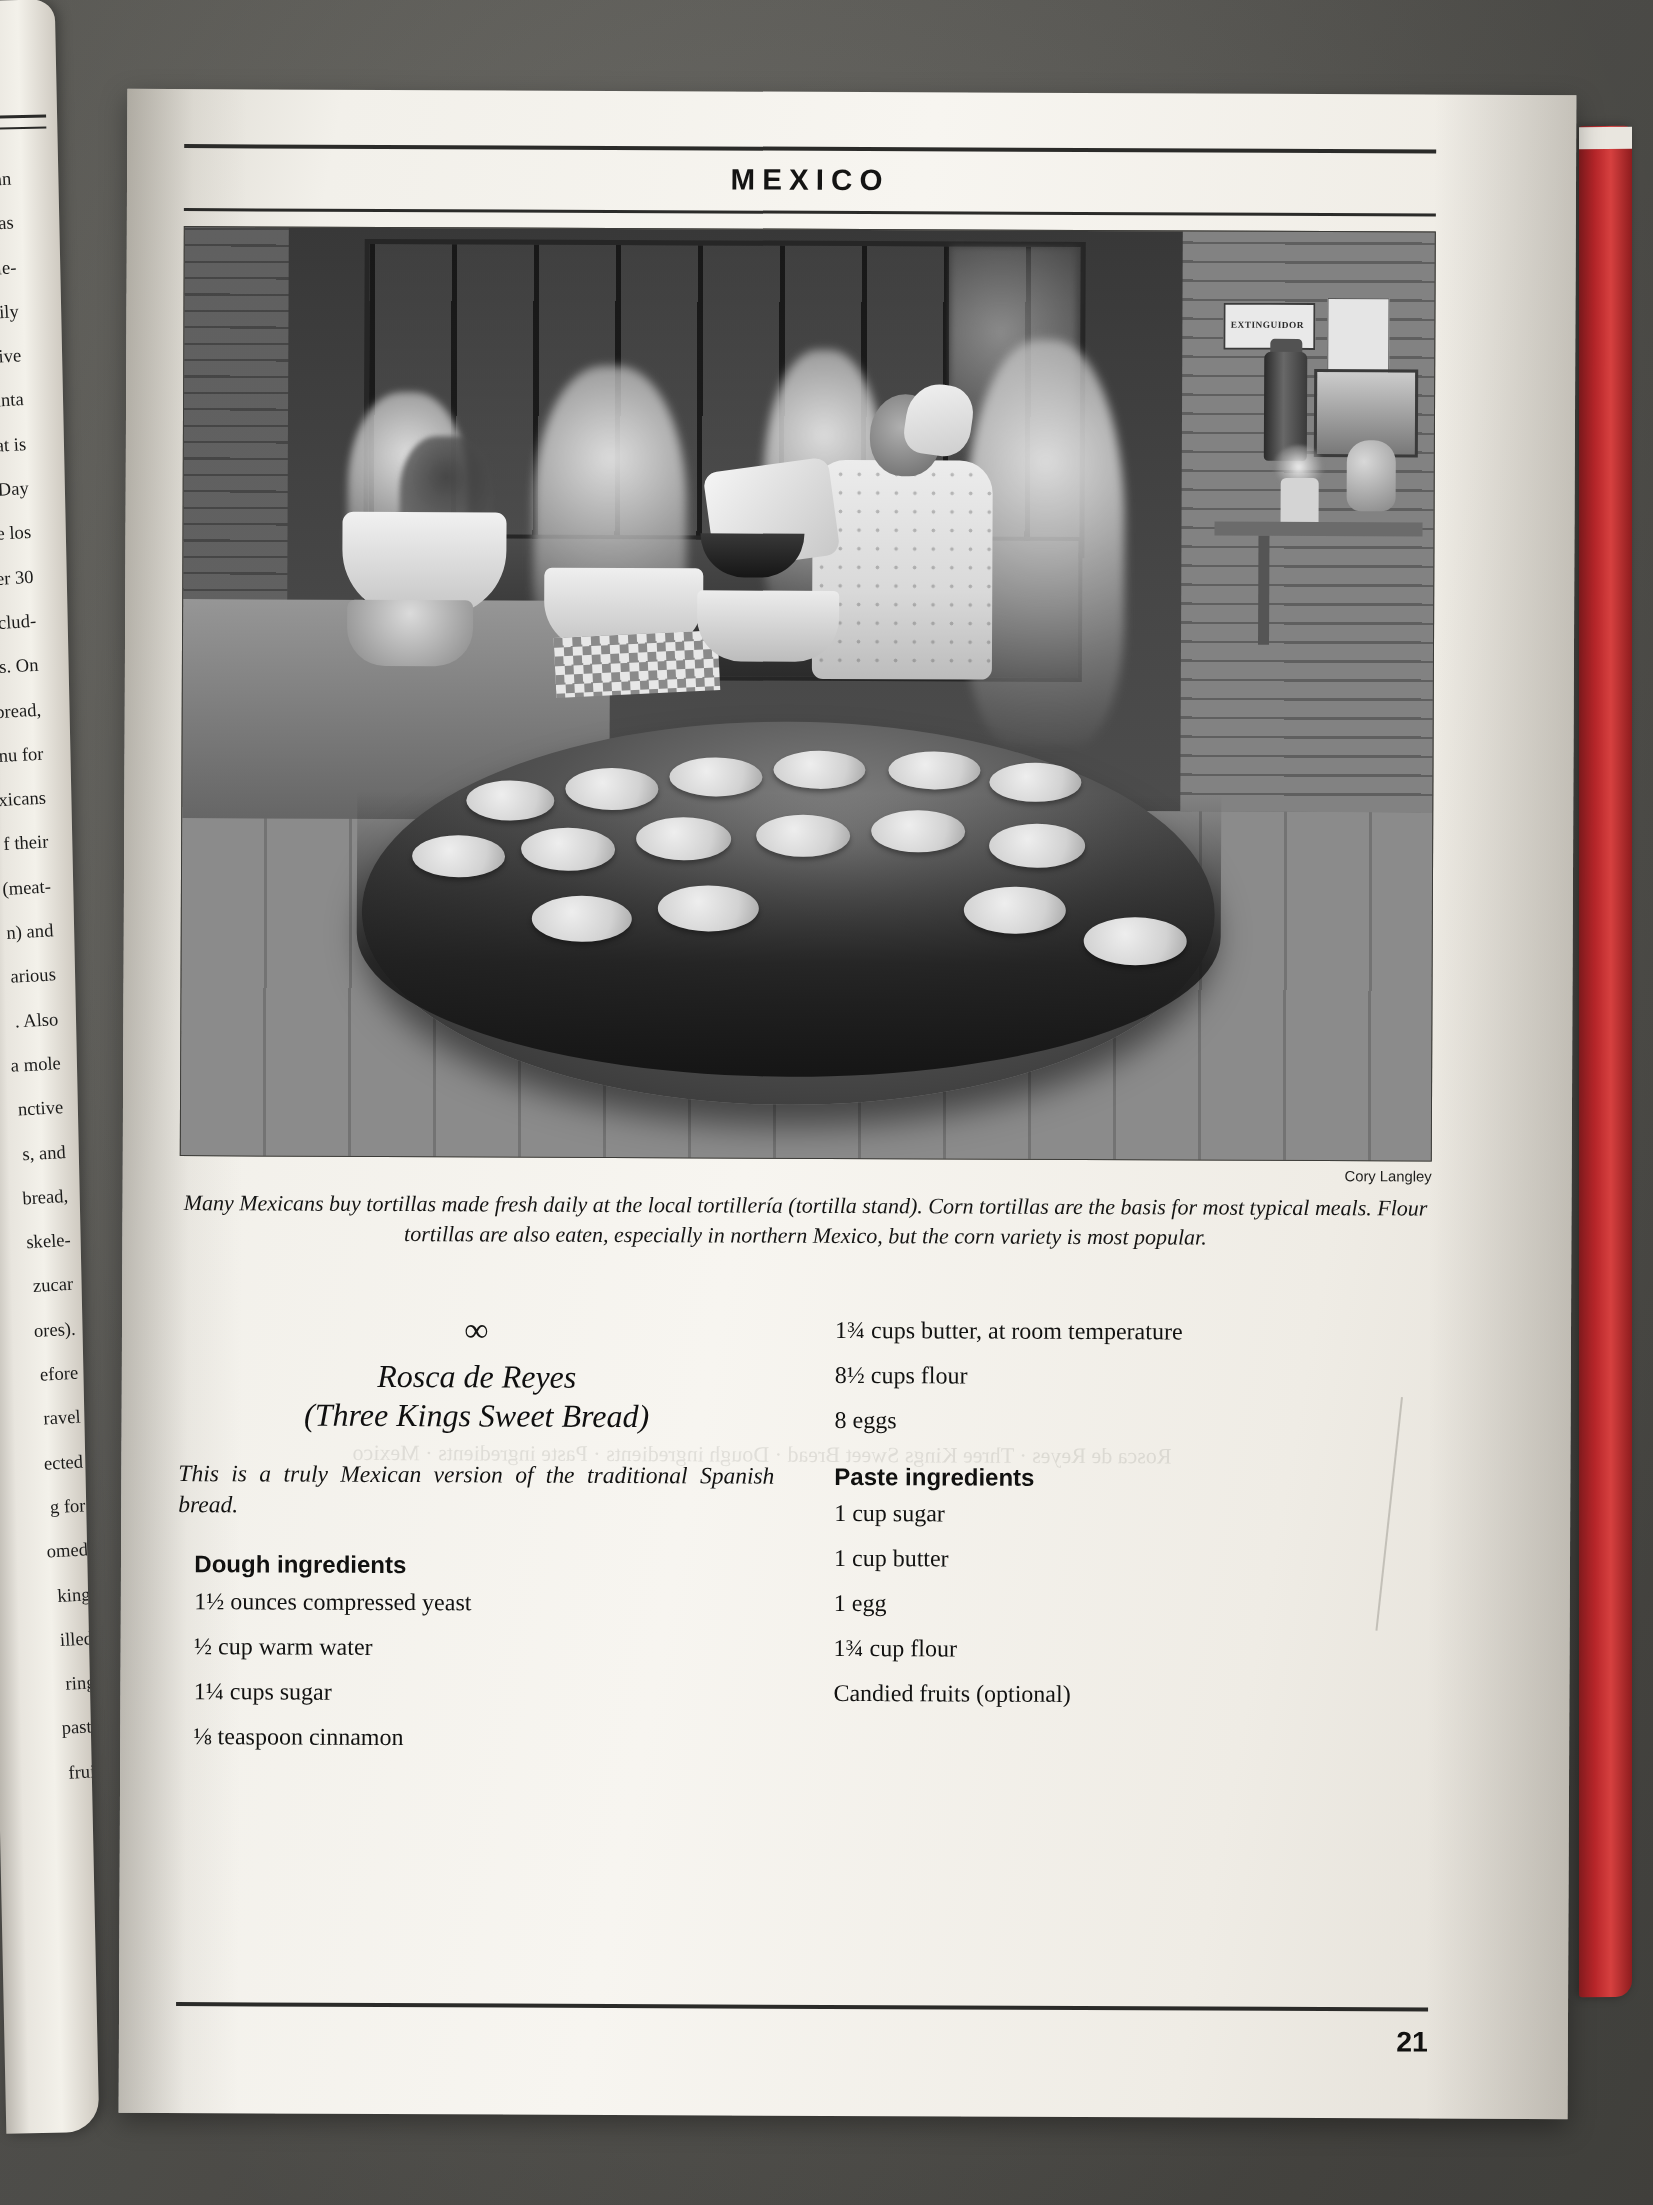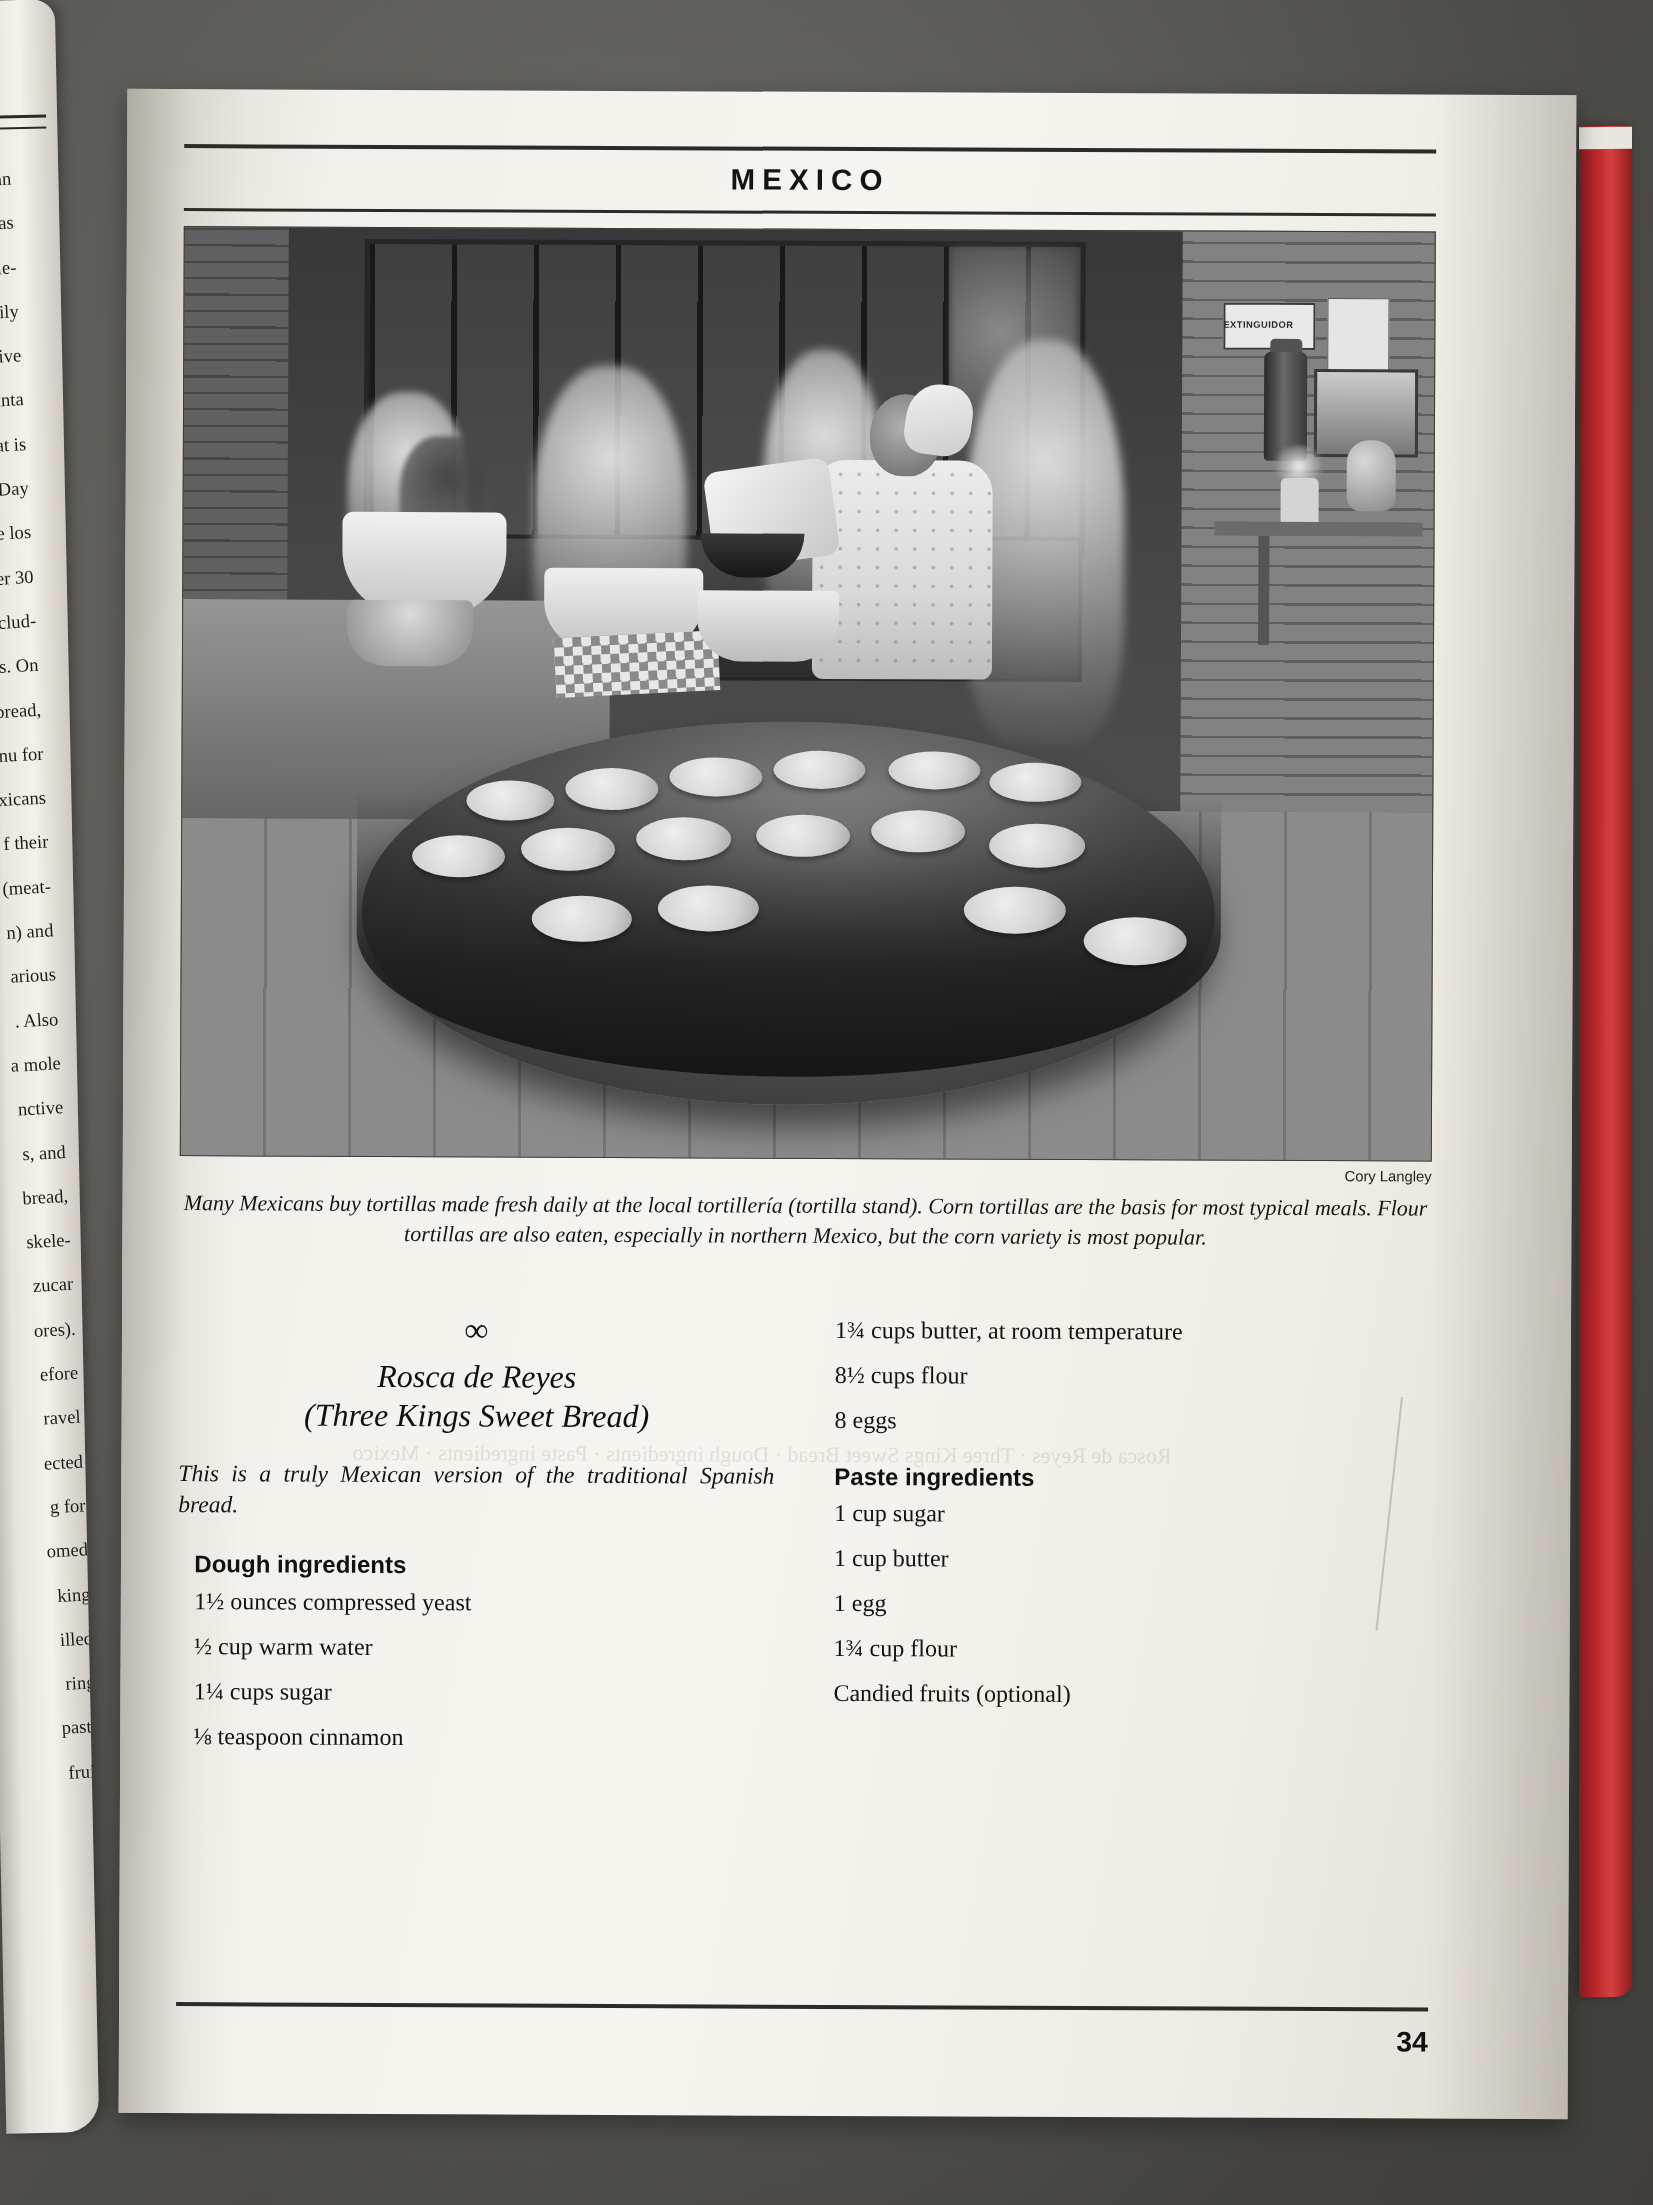--- a/index.html
+++ b/index.html
@@ -182,21 +182,21 @@
     background: radial-gradient(circle at 40% 30%, rgba(190,200,175,.55), rgba(40,45,35,.2) 65%);
     filter: blur(3.3px);
   }
   
   .ph-sign {
     position: absolute; left: 1039px; top: 71px; width: 88px; height: 43px;
     background: #ece9e2; border: 2.2px solid #3b3b37;
   }
   .ph-sign-txt {
     position: absolute; left: 1039px; top: 88px; width: 88px;
-    font-family: Liberation Sans, sans-serif;
+    text-align: center; font-family: Liberation Serif, serif;
     font-size: 9.3px; letter-spacing: 0.5px; color: #2a2a27; font-weight: bold;
   }
   .ph-clip {
     position: absolute; left: 1143px; top: 66px; width: 60px; height: 93px;
     background: #e8e5de; border: 1.6px solid #5a5853;
   }
   .ph-ext {
     position: absolute; left: 1080px; top: 120px; width: 43px; height: 109px;
     background: linear-gradient(90deg, #2a2a28, #6b6865 45%, #3a3a37);
     border-radius: 6.6px 6.6px 4.4px 4.4px;
@@ -612,16 +612,16 @@
         <div class="sub-head">Paste ingredients</div>
         <p class="ing">1 cup sugar</p>
         <p class="ing">1 cup butter</p>
         <p class="ing">1 egg</p>
         <p class="ing">1¾ cup flour</p>
         <p class="ing">Candied fruits (optional)</p>
       </div>
     </div>
 
     <div class="footer-rule"></div>
-    <div class="folio">34</div>
+    <div class="folio">21</div>
   </div>
 </div>
 
 
 </body></html>

